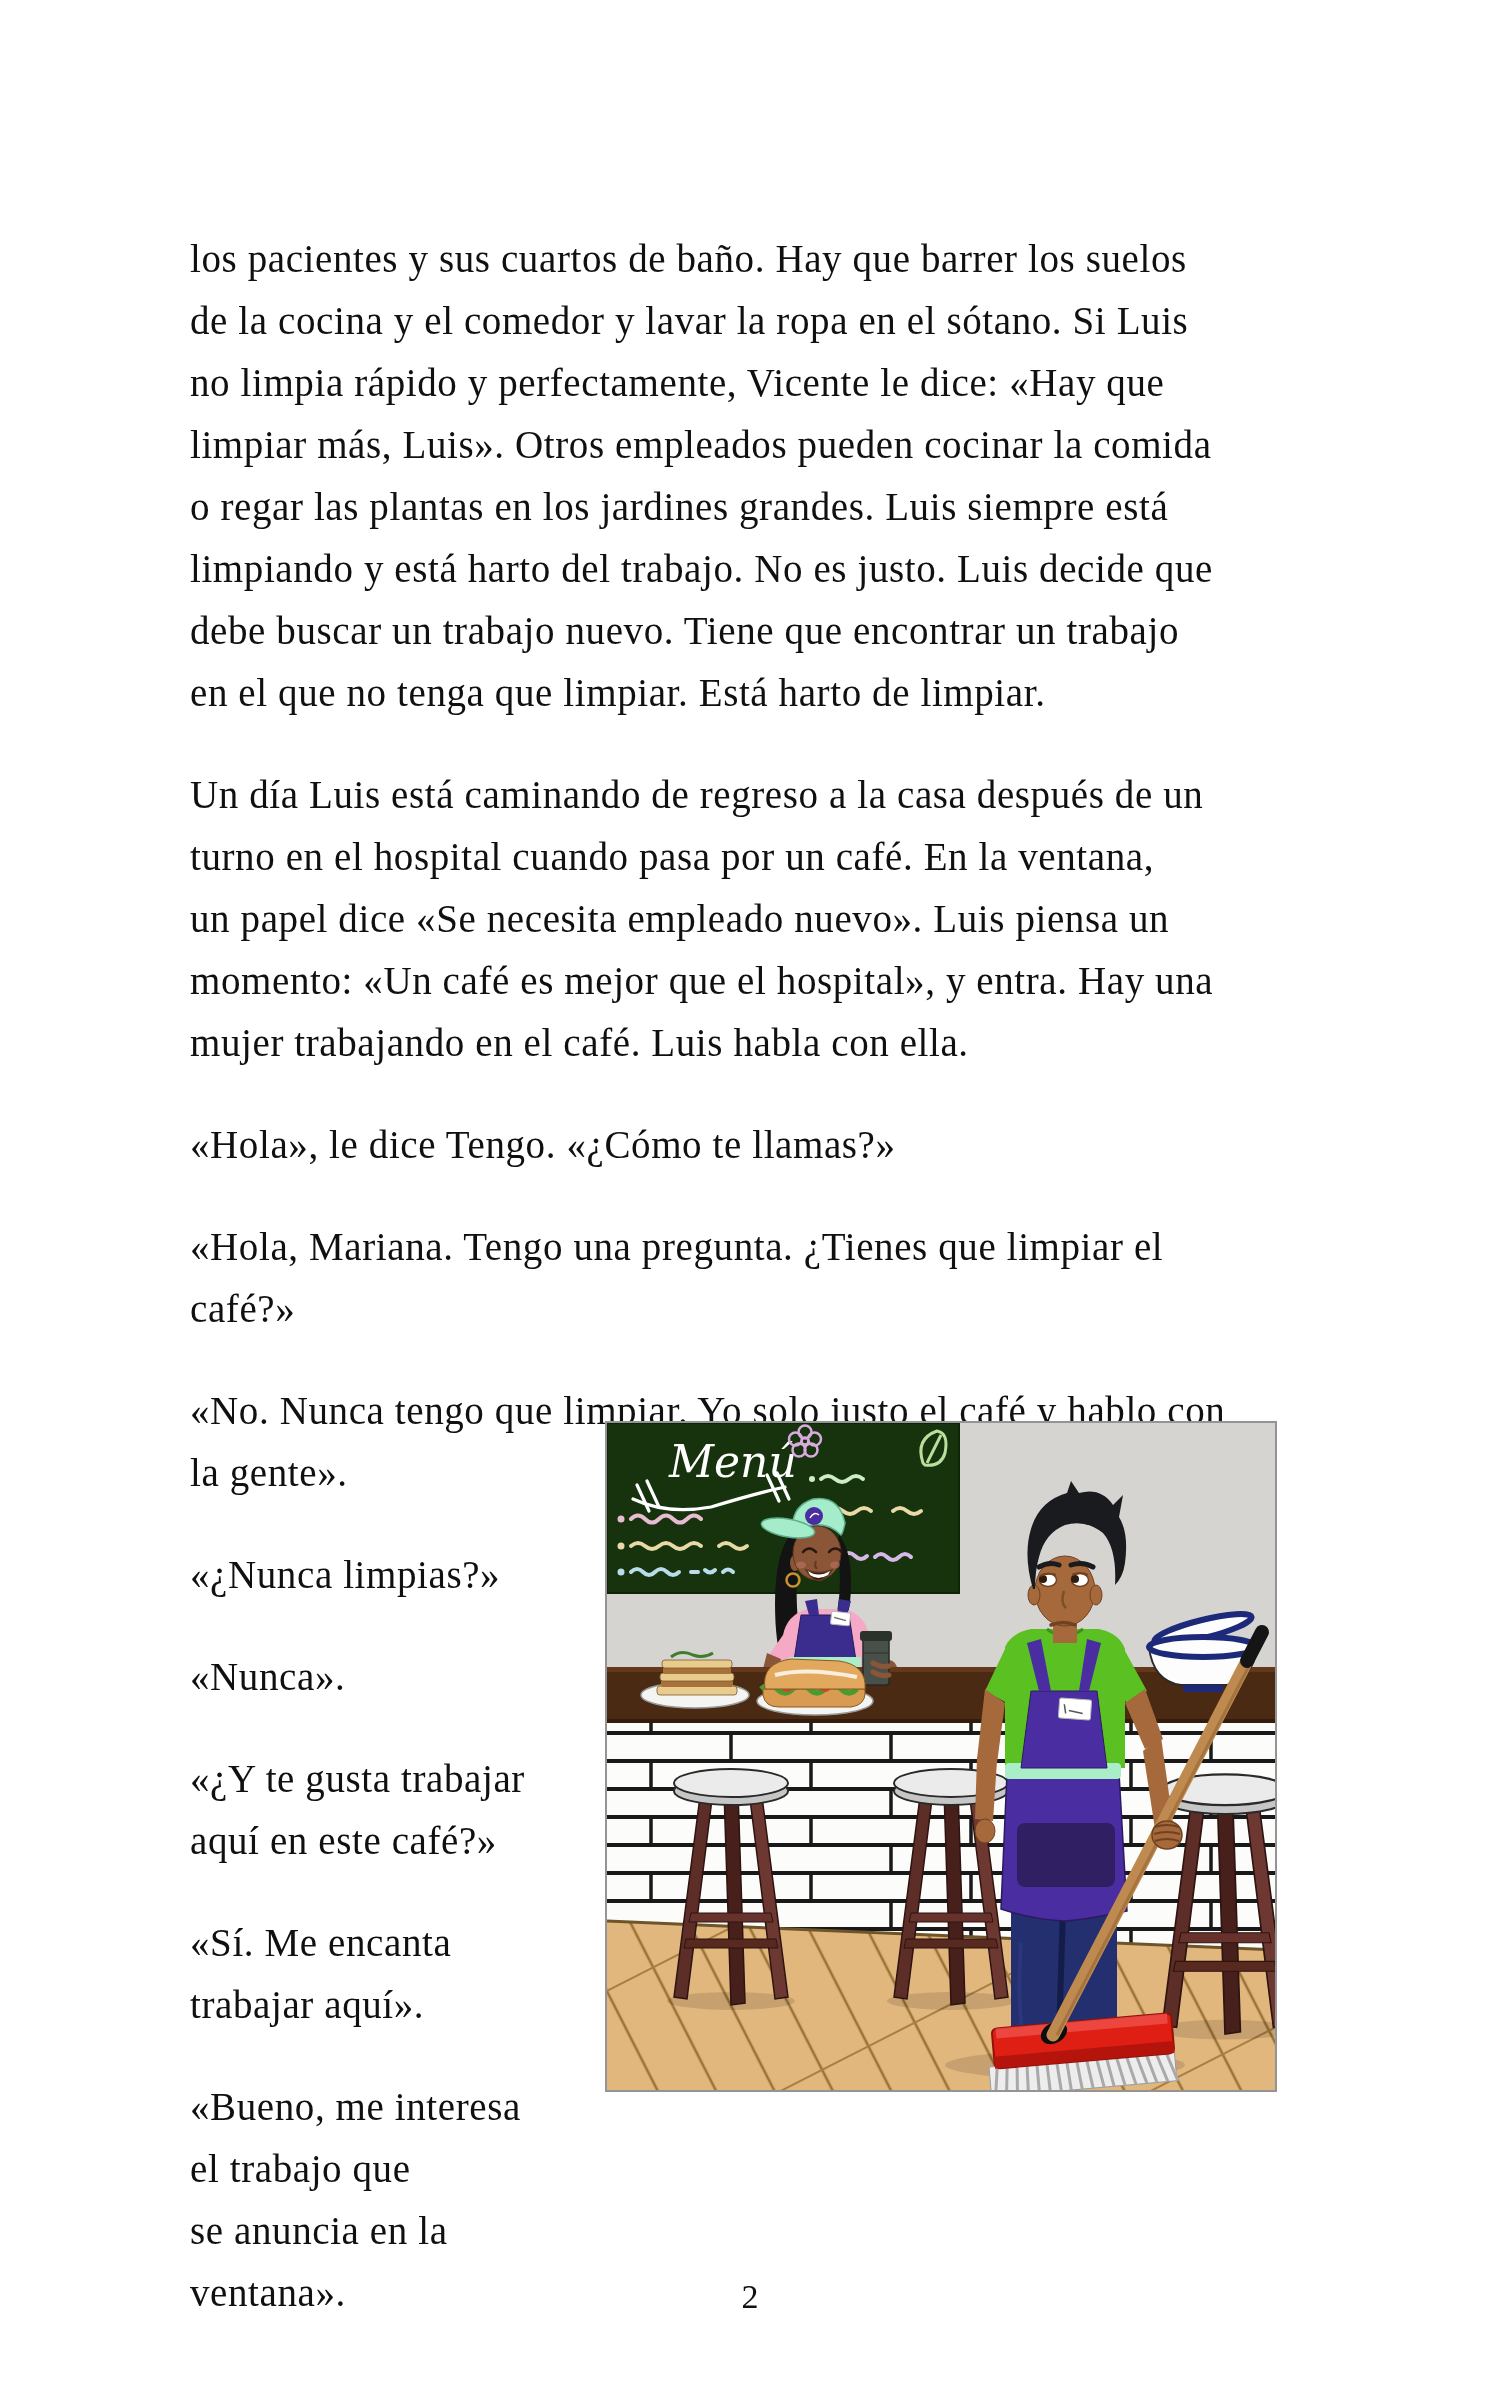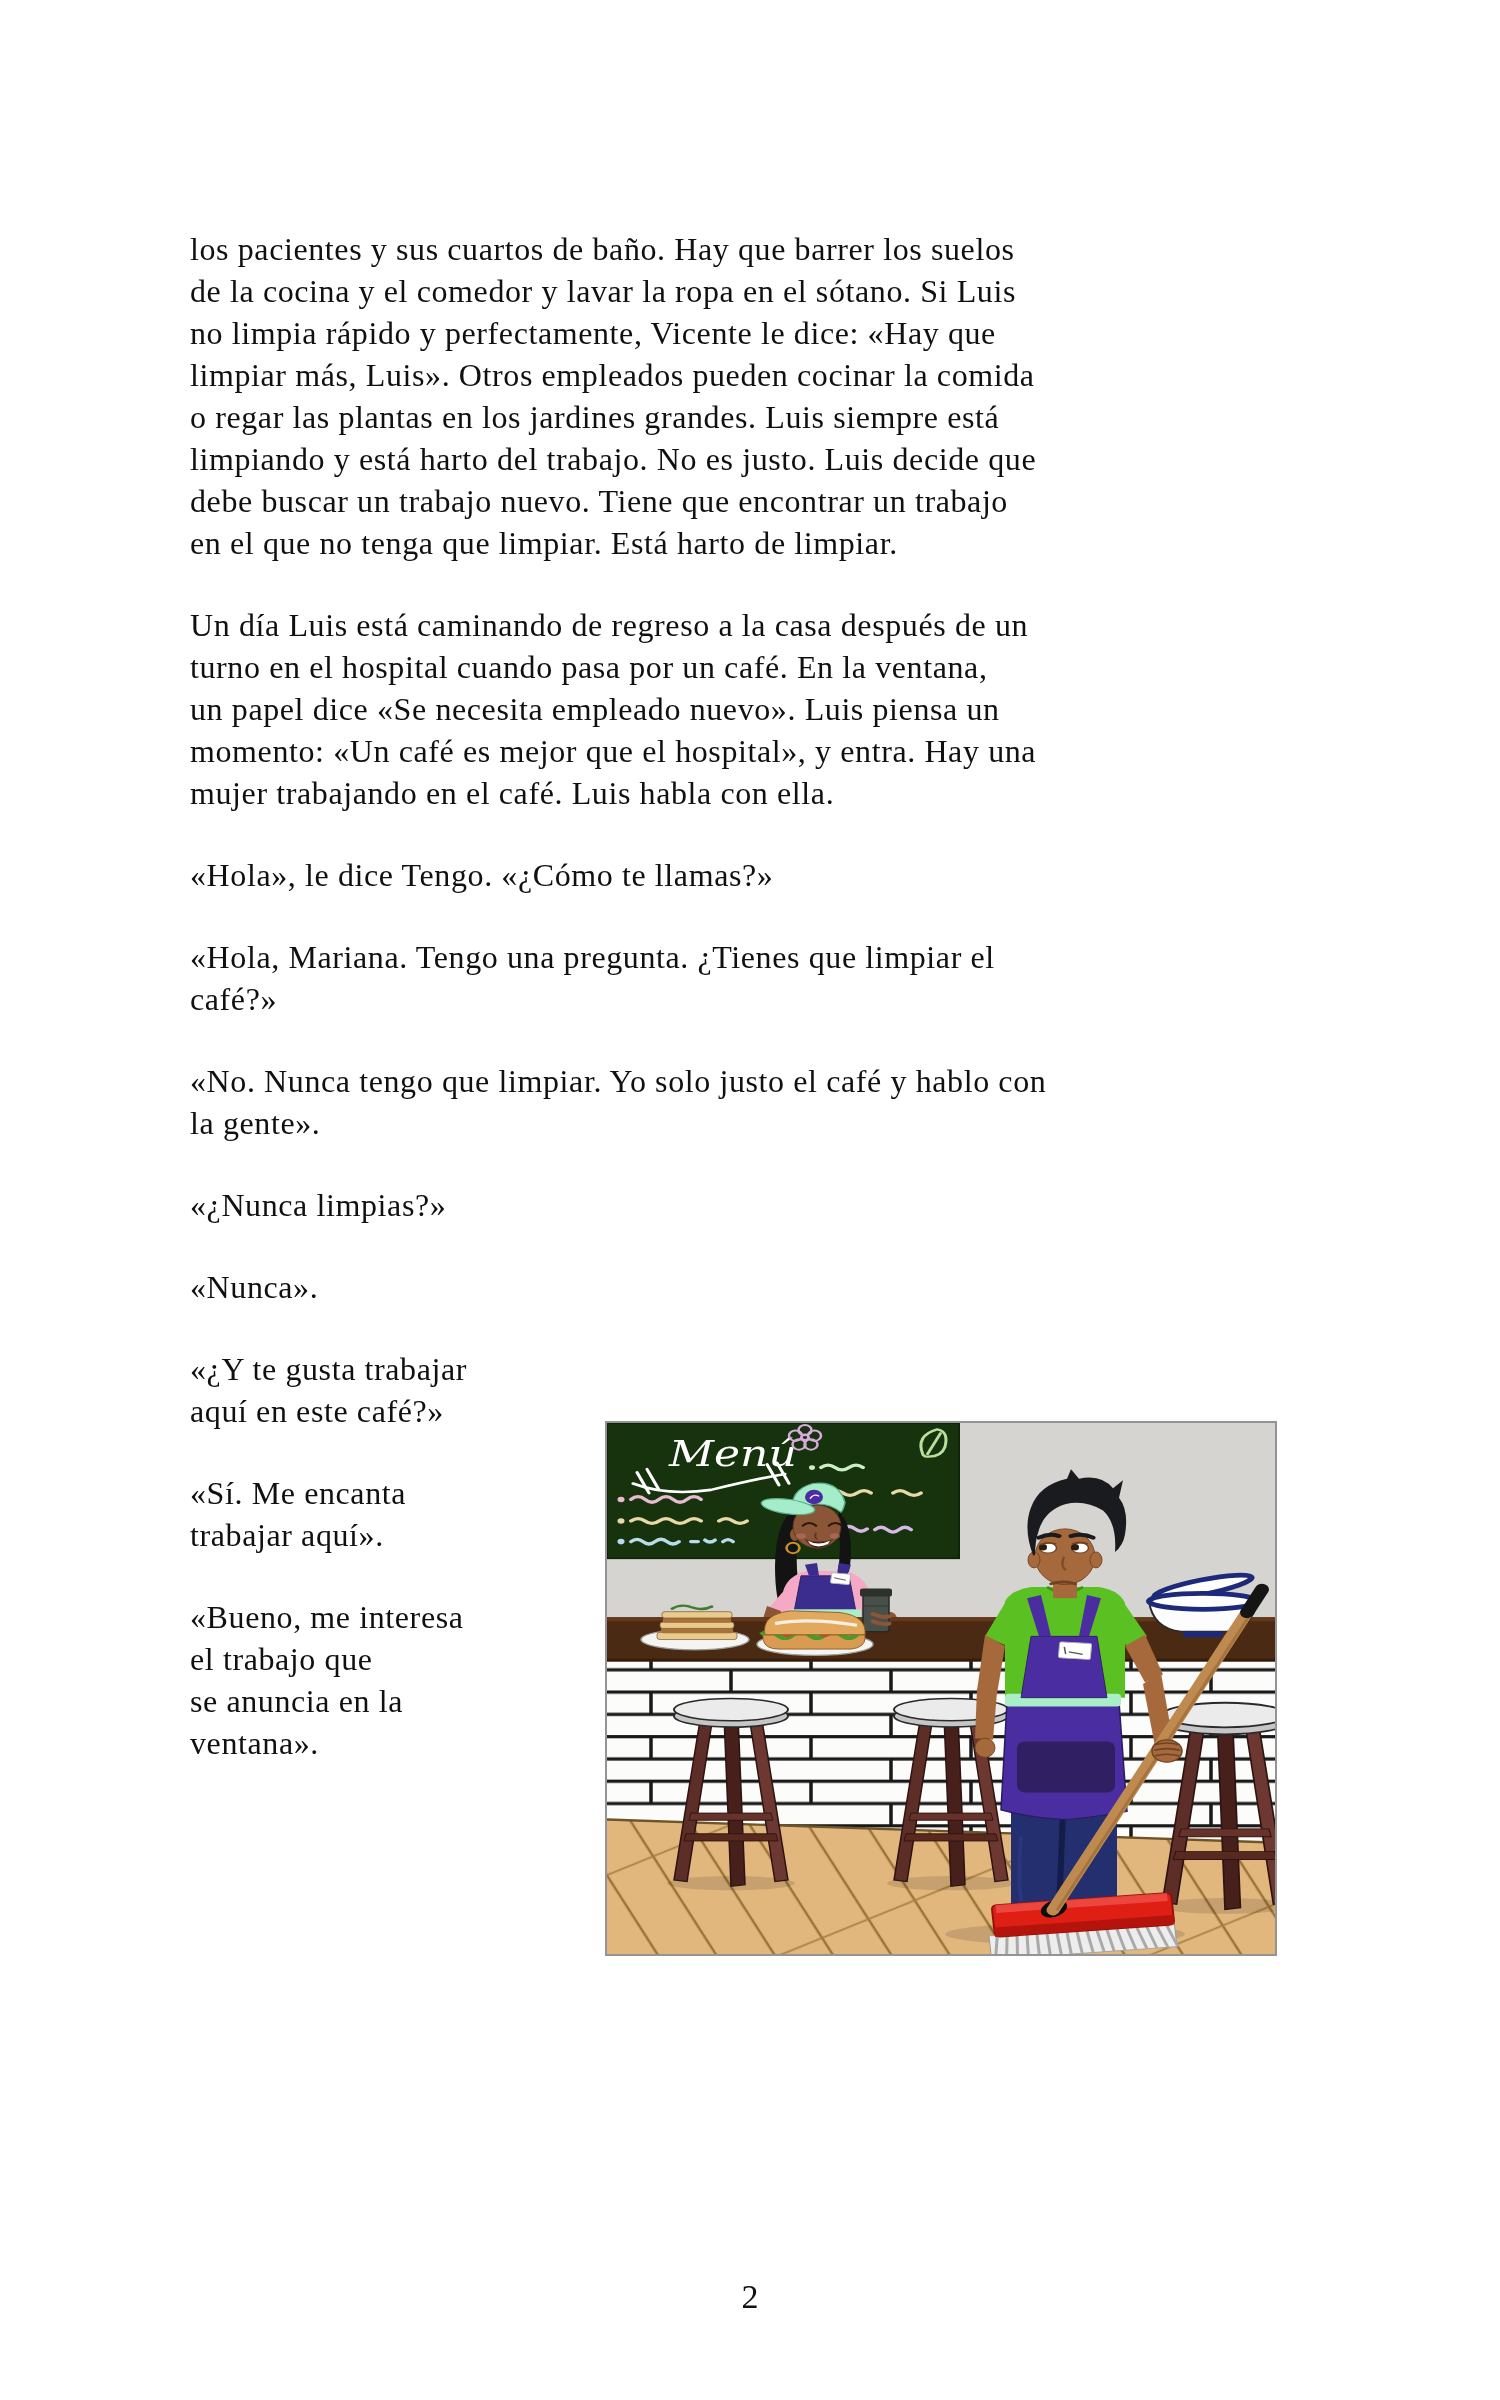--- a/index.html
+++ b/index.html
@@ -2,25 +2,25 @@
 <html><head>
 <meta charset="utf-8">
 <style>
   html,body { margin:0; padding:0; background:#ffffff; }
   .page {
     position:relative; width:1500px; height:2400px; background:#ffffff;
     font-family:"Liberation Serif", serif; color:#101010; overflow:hidden;
   }
   .story { position:absolute; left:190px; top:228px; width:1092px; }
   .para {
-    margin:0 0 40px 0; font-size:32px; line-height:42px;
+    margin:0 0 40px 0; font-size:39px; line-height:62px;
     letter-spacing:0.6px; white-space:pre-line;
   }
   .illustration {
-    position:absolute; left:605px; top:1421px; width:672px; height:535px;
+    position:absolute; left:605px; top:1421px; width:672px; height:671px;
     border:2px solid #949494; box-sizing:border-box; background:#c2410c;
   }
   .illustration svg { display:block; width:100%; height:100%; }
   .pagenum {
     position:absolute; top:2272px; left:0; width:100%;
     text-align:center; font-size:34px; line-height:50px;
   }
   .menu-script { font-family:"DejaVu Serif", serif; font-style:italic; }
 </style>
 </head>

